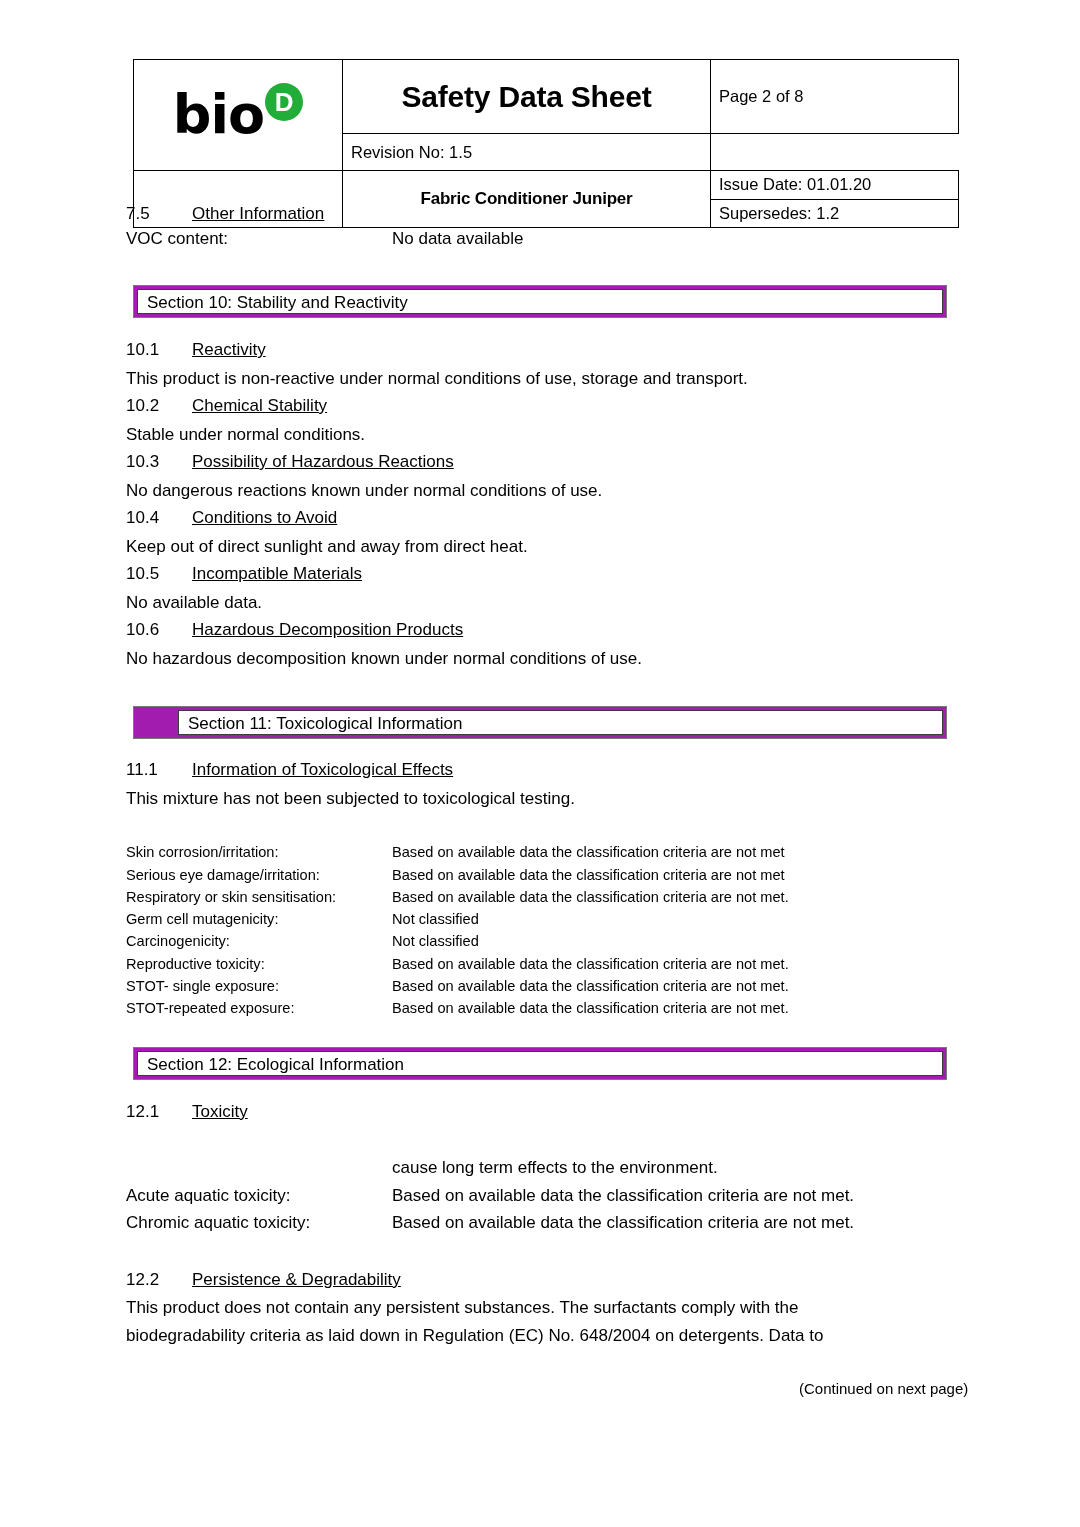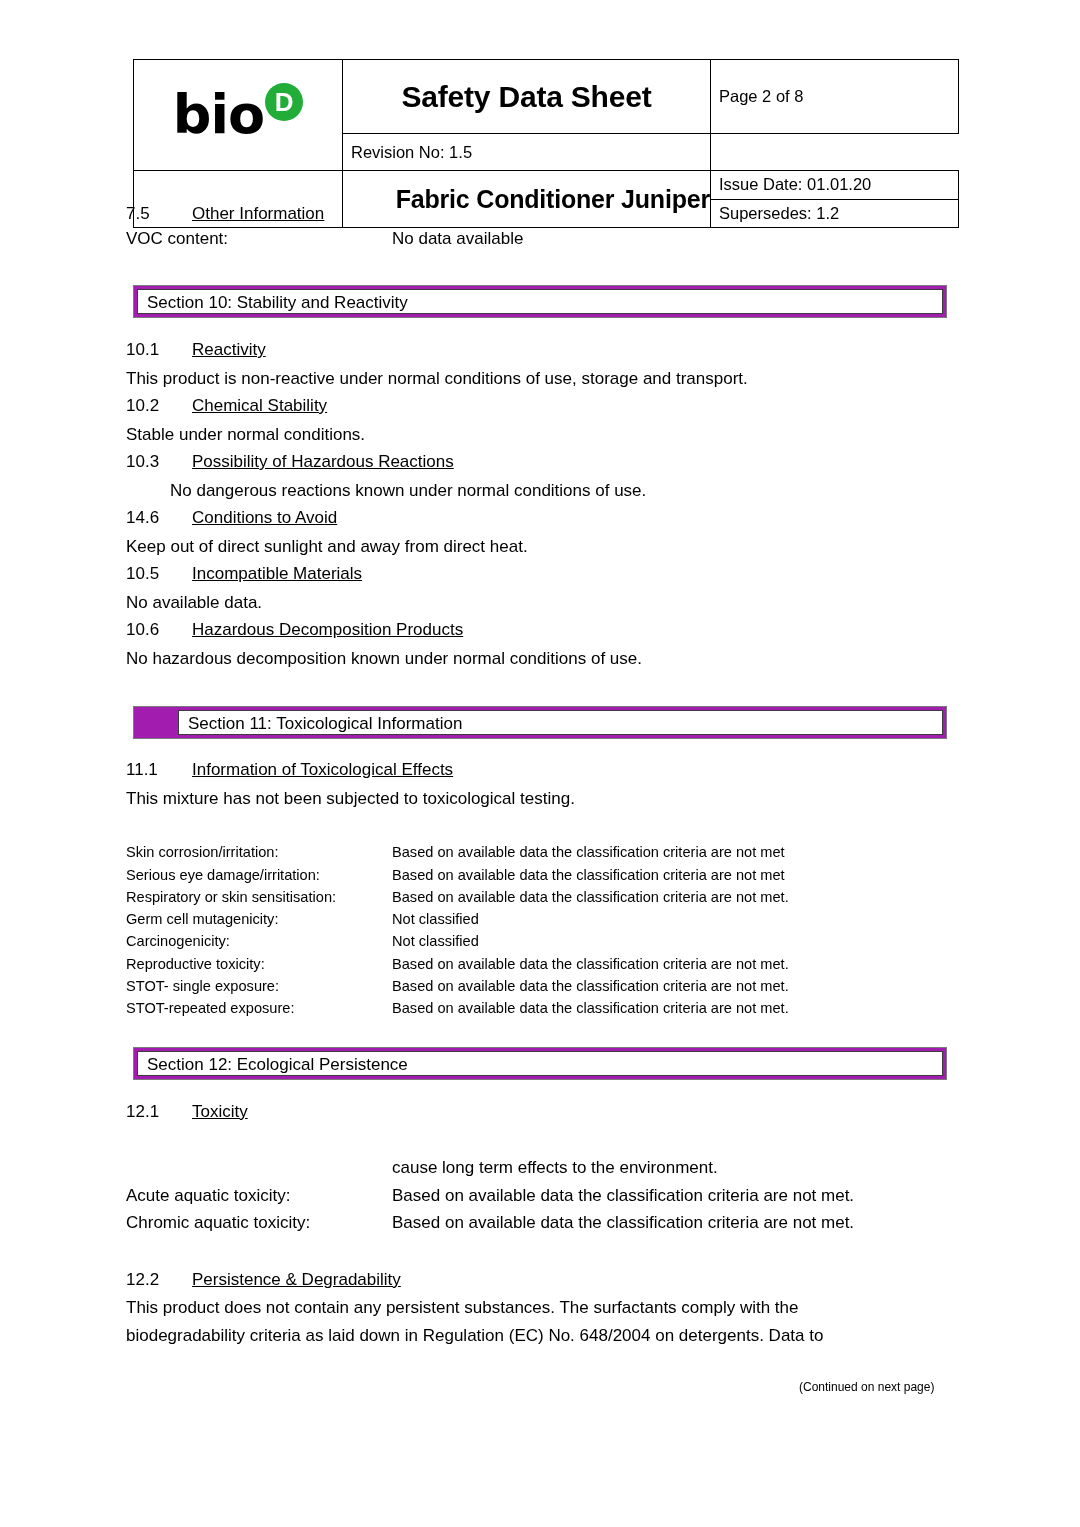--- a/index.html
+++ b/index.html
@@ -80,22 +80,22 @@
 
   .title-main {
     height: 56px;
     text-align: center;
     font-size: 30px;
     font-weight: bold;
     letter-spacing: -0.2px;
   }
   .title-sub {
     height: 54px;
-    text-align: right;
-    font-size: 25px;
+    text-align: center;
+    font-size: 17px;
     font-weight: bold;
     letter-spacing: -0.2px;
   }
   .meta-cell {
     height: 27.5px;
     font-size: 16.5px;
     padding-left: 8px !important;
     white-space: nowrap;
   }
 
@@ -167,21 +167,21 @@
     background: #ffffff;
     border: 1px solid #3c3c3c;
     font-size: 17px;
     line-height: 25px;
     padding-left: 9px;
     white-space: nowrap;
   }
 
   .footer-note {
     position: absolute;
-    font-size: 12px;
+    font-size: 15px;
     line-height: 1;
     white-space: nowrap;
   }
 </style>
 </head>
 <body>
 
 <div class="page">
 
   <table class="header-table">
@@ -224,24 +224,24 @@
   <div class="body-text" style="left:126px; top:370px;">This product is non-reactive under normal conditions of use, storage and transport.</div>
 
   <div class="sub-head" style="top:397px;">
     <span class="num">10.2</span><span class="ttl">Chemical Stability</span>
   </div>
   <div class="body-text" style="left:126px; top:426px;">Stable under normal conditions.</div>
 
   <div class="sub-head" style="top:453px;">
     <span class="num">10.3</span><span class="ttl">Possibility of Hazardous Reactions</span>
   </div>
-  <div class="body-text" style="left:126px; top:482px;margin-left:44px;">No dangerous reactions known under normal conditions of use.</div>
+  <div class="body-text" style="left:126px; top:482px;">No dangerous reactions known under normal conditions of use.</div>
 
   <div class="sub-head" style="top:509px;">
-    <span class="num">14.6</span><span class="ttl">Conditions to Avoid</span>
+    <span class="num">10.4</span><span class="ttl">Conditions to Avoid</span>
   </div>
   <div class="body-text" style="left:126px; top:538px;">Keep out of direct sunlight and away from direct heat.</div>
 
   <div class="sub-head" style="top:565px;">
     <span class="num">10.5</span><span class="ttl">Incompatible Materials</span>
   </div>
   <div class="body-text" style="left:126px; top:594px;">No available data.</div>
 
   <div class="sub-head" style="top:621px;">
     <span class="num">10.6</span><span class="ttl">Hazardous Decomposition Products</span>
@@ -276,21 +276,21 @@
     <span class="k">Reproductive toxicity:</span><span>Based on available data the classification criteria are not met.</span>
   </div>
   <div class="kv-sm" style="top:1001px;">
     <span class="k">STOT-repeated exposure:</span><span>Based on available data the classification criteria are not met.</span>
   </div>
   <div class="kv-sm" style="top:979px;">
     <span class="k">STOT- single exposure:</span><span>Based on available data the classification criteria are not met.</span>
   </div>
 
   <div class="section-bar" style="top:1047px;">
-    <div class="inner">Section 12: Ecological Persistence</div>
+    <div class="inner">Section 12: Ecological Information</div>
   </div>
 
   <div class="sub-head" style="top:1103px;">
     <span class="num">12.1</span><span class="ttl">Toxicity</span>
   </div>
 
   <div class="kv" style="top:1159px;">
     <span class="k"></span><span>cause long term effects to the environment.</span>
   </div>
   <div class="kv" style="top:1187px;">

